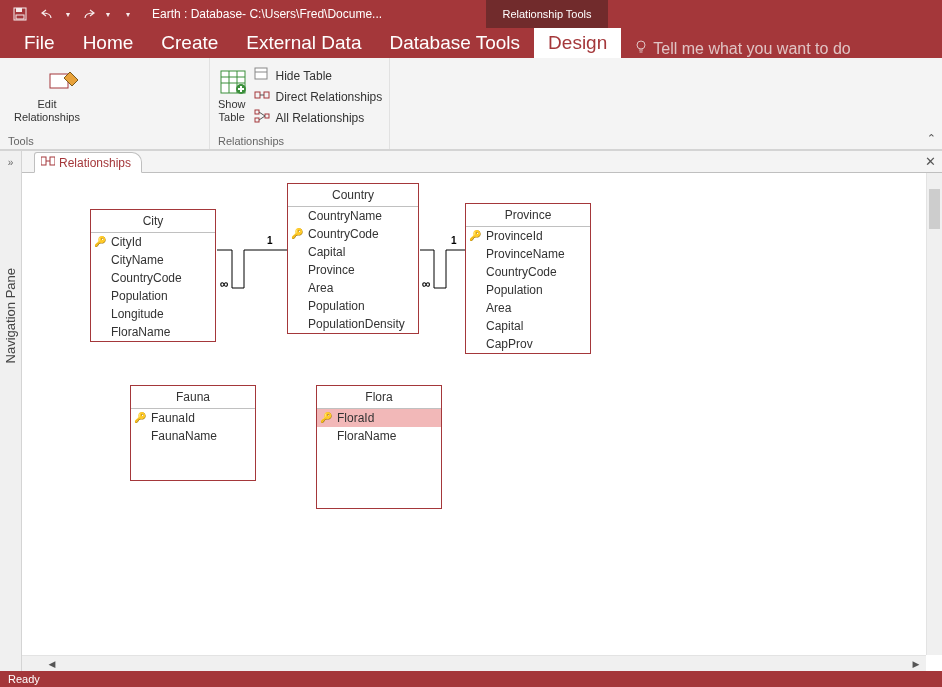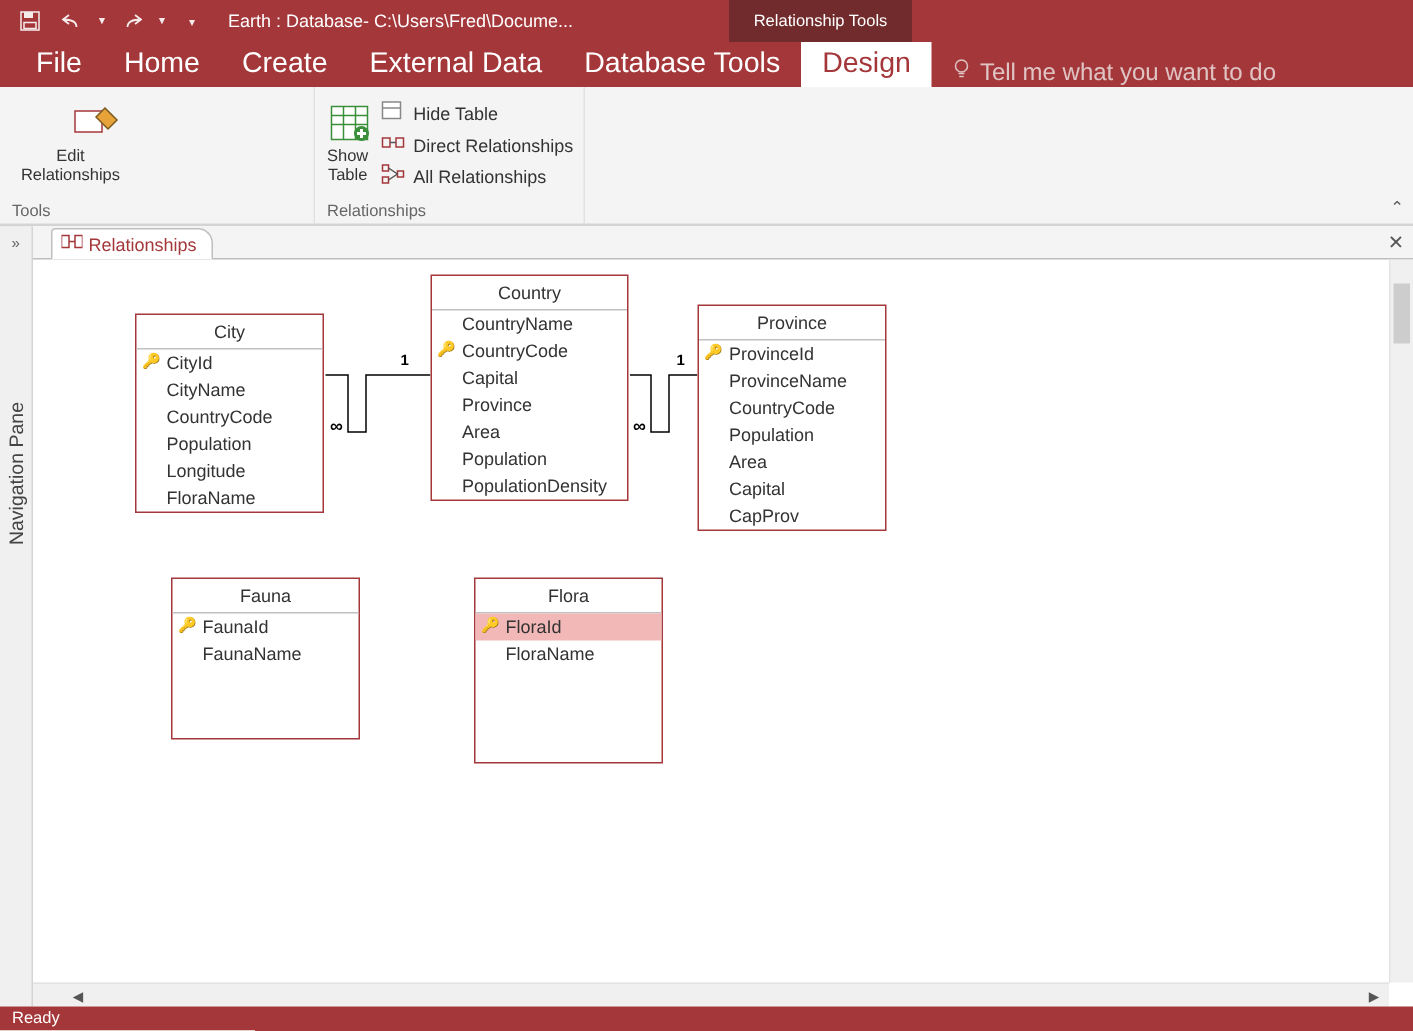--- a/index.html
+++ b/index.html
@@ -301,21 +301,21 @@
         <div class="tbl-row">
             <span class="key-icon"></span>
             <span>Capital</span>
           </div>
         <div class="tbl-row">
             <span class="key-icon"></span>
             <span>CapProv</span>
           </div>
       </div>
 
-      <div class="tbl" style="left:92px;top:212px;width:126px;height:108px">
+      <div class="tbl" style="left:108px;top:212px;width:126px;height:96px">
         <div class="tbl-title">Fauna</div>
         <div class="tbl-row">
             <span class="key-icon">🔑</span>
             <span>FaunaId</span>
           </div>
         <div class="tbl-row">
             <span class="key-icon"></span>
             <span>FaunaName</span>
           </div>
       </div>

